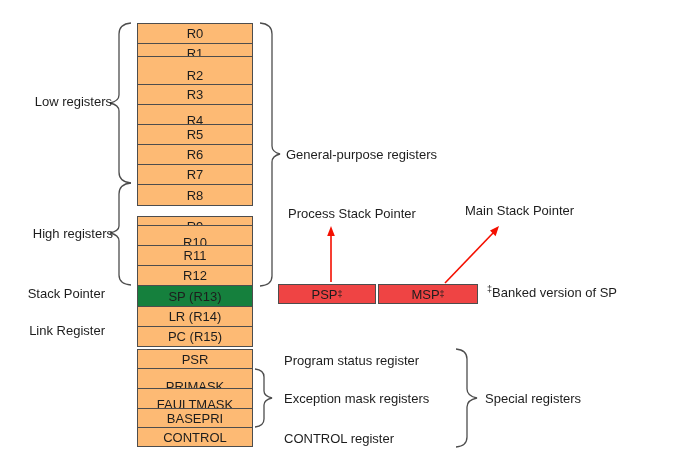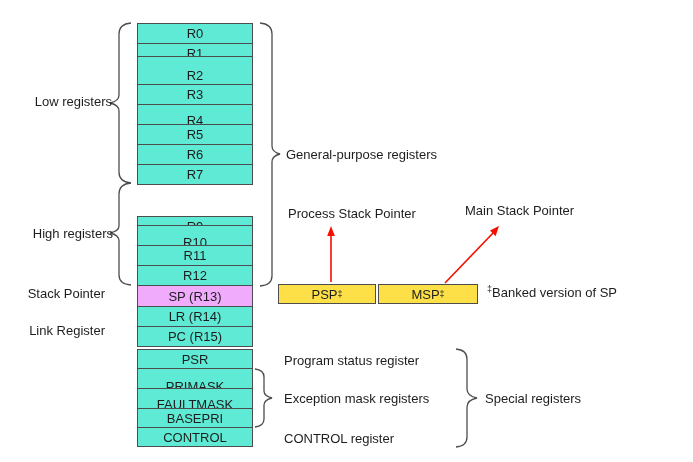--- a/index.html
+++ b/index.html
@@ -3,27 +3,27 @@
 <meta charset="utf-8">
 <style>
   html,body{margin:0;padding:0;background:#fff;}
   .stage{
     position:relative;width:693px;height:462px;background:#ffffff;
     font-family:"Liberation Sans", sans-serif;color:#1d1d1d;overflow:hidden;
   }
   .overlay{position:absolute;left:0;top:0;width:693px;height:462px;pointer-events:none;}
   .reg-cell{
     position:absolute;left:137px;width:116px;box-sizing:border-box;
-    border:1px solid #4d4d4d;background:#5eead4;
+    border:1px solid #4d4d4d;background:#fdba74;
     display:flex;align-items:center;justify-content:center;
     font-size:13px;line-height:1;
   }
-  .reg-cell.sp{background:#f0abfc;}
+  .reg-cell.sp{background:#15803d;}
   .ptr-box{
-    position:absolute;box-sizing:border-box;border:1px solid #4d4d4d;background:#fde047;
+    position:absolute;box-sizing:border-box;border:1px solid #4d4d4d;background:#ef4444;
     display:flex;align-items:center;justify-content:center;font-size:13px;line-height:1;
   }
   .lbl{position:absolute;font-size:13px;line-height:13px;white-space:nowrap;}
   .lbl.right-align{text-align:right;}
   sup{font-size:9px;line-height:0;}
 </style>
 </head>
 <body>
 
 <div class="stage">
@@ -47,20 +47,21 @@
   </svg>
 
   <div class="reg-cell" style="top:23px;height:21px">R0</div>
   <div class="reg-cell" style="top:43px;height:21px">R1</div>
   <div class="reg-cell" style="top:56px;height:38px">R2</div>
   <div class="reg-cell" style="top:84px;height:21px">R3</div>
   <div class="reg-cell" style="top:104px;height:33px">R4</div>
   <div class="reg-cell" style="top:124px;height:21px">R5</div>
   <div class="reg-cell" style="top:144px;height:21px">R6</div>
   <div class="reg-cell" style="top:164px;height:21px">R7</div>
+  <div class="reg-cell" style="top:184px;height:22px">R8</div>
   <div class="reg-cell" style="top:216px;height:21px">R9</div>
   <div class="reg-cell" style="top:225px;height:35px">R10</div>
   <div class="reg-cell" style="top:245px;height:21px">R11</div>
   <div class="reg-cell" style="top:265px;height:21px">R12</div>
   <div class="reg-cell sp" style="top:285px;height:22px">SP (R13)</div>
   <div class="reg-cell" style="top:306px;height:21px">LR (R14)</div>
   <div class="reg-cell" style="top:326px;height:21px">PC (R15)</div>
 
   <div class="reg-cell" style="top:349px;height:20px">PSR</div>
   <div class="reg-cell" style="top:368px;height:37px">PRIMASK</div>

